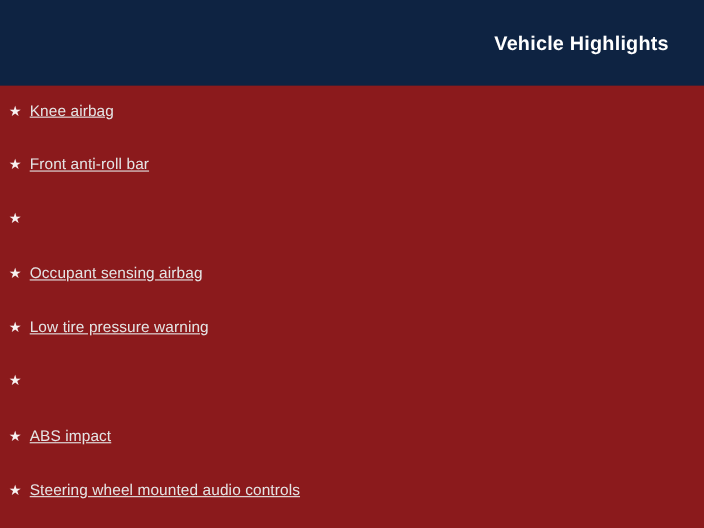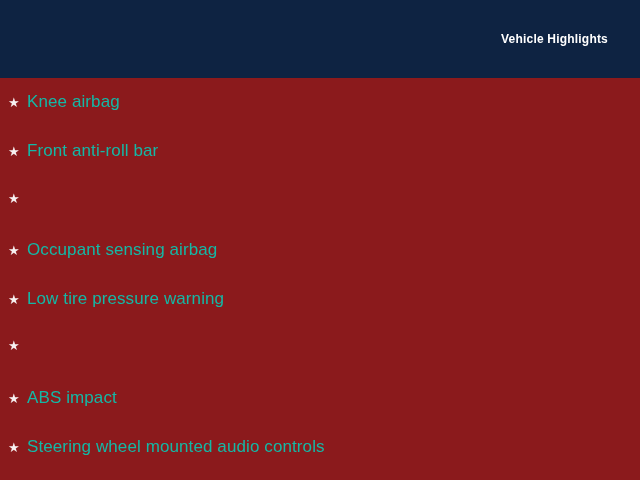--- a/index.html
+++ b/index.html
@@ -35,21 +35,21 @@
     box-sizing: border-box;
     display: flex;
     align-items: center;
     justify-content: flex-end;
     padding-right: 32px;
   }
 
   #header-title {
     color: #ffffff;
     font-family: "Liberation Sans", sans-serif;
-    font-size: 12px;
+    font-size: 18px;
     font-weight: bold;
     letter-spacing: 0.2px;
     line-height: 1;
     white-space: nowrap;
   }
 
   
   #body {
     position: absolute;
     left: 0;
@@ -80,27 +80,28 @@
     flex: 0 0 auto;
     width: 19px;
     color: #f7f1f1;
     font-size: 13px;
     line-height: 1;
     text-align: left;
   }
 
   .item-label {
     flex: 0 1 auto;
-    color: #14b8a6;
+    color: #e5e5e5;
     font-family: "Liberation Sans", sans-serif;
-    font-size: 17px;
+    font-size: 14px;
     font-weight: normal;
     line-height: 1;
     white-space: nowrap;
     letter-spacing: 0.1px;
+    text-decoration: underline;
   }
 </style>
 </head>
 <body>
 
 <div id="slide">
 
   <div id="header">
     <div id="header-title">Vehicle Highlights</div>
   </div>

